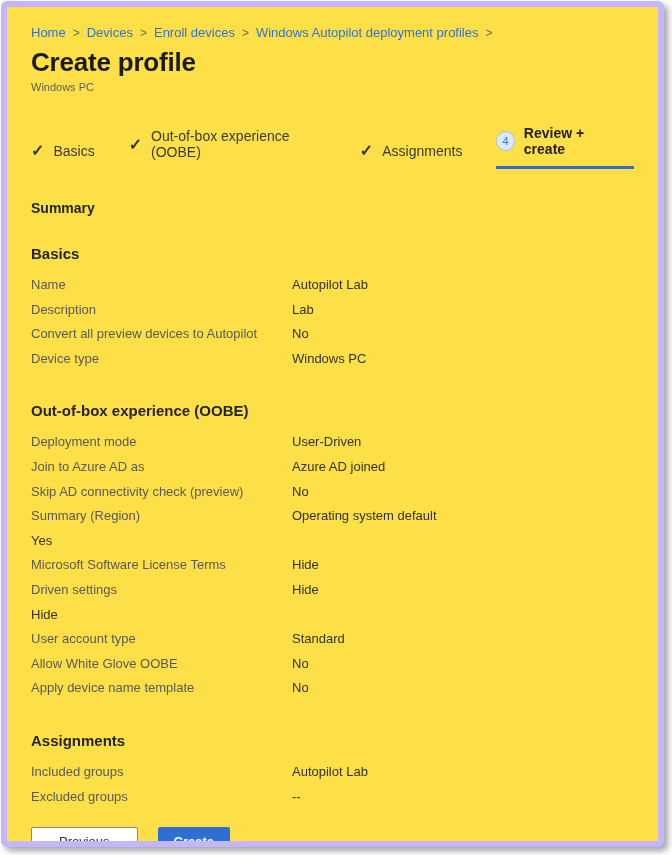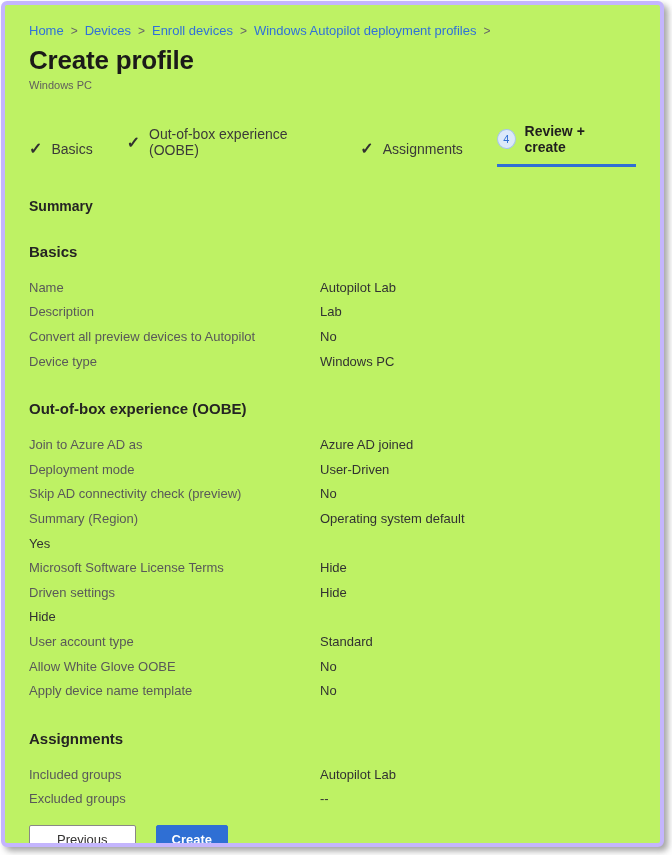--- a/index.html
+++ b/index.html
@@ -1,20 +1,20 @@
 <!DOCTYPE html>
 <html><head>
 <meta charset="utf-8">
 <style>
   * { margin:0; padding:0; box-sizing:border-box; }
   html,body { width:672px; height:855px; background:#fff; overflow:hidden;
               font-family:"Liberation Sans", sans-serif; }
   .frame {
     position:absolute; left:1px; top:1px; width:663px; height:846px;
-    border:4px solid #c4b5fd; border-radius:6px; background:#bef264;
+    border:6px solid #c4b5fd; border-radius:6px; background:#fde047;
     box-shadow:4px 4px 6px rgba(90,90,90,.55);
     display:flex; flex-direction:column; overflow:hidden;
   }
   .content { flex:1; padding:18px 24px 0 24px; }
 
   
   .breadcrumb { font-size:13px; line-height:16px; white-space:nowrap; }
   .breadcrumb a { color:#3071d9; text-decoration:none; cursor:pointer; }
   .breadcrumb .sep { color:#666; margin:0 7px; font-size:12px; }
 
@@ -31,21 +31,21 @@
                 padding-right:14px; margin-right:0; }
   .badge { display:inline-flex; align-items:center; justify-content:center;
            width:20px; height:20px; border-radius:50%;
            background:#dce9fa; border:1px solid #a6c5ec; color:#2f6fd4;
            font-size:11px; font-weight:400; }
 
   
   .summary-label { font-size:14px; font-weight:600; color:#252423; margin-top:31px; }
   h2.section-heading { font-size:15px; font-weight:600; color:#252423; margin-top:29px; }
   .rows { margin-top:15px; }
-  .row { display:flex; height:24.6px; align-items:center; font-size:13px;gap:30px; }
+  .row { display:flex; height:24.6px; font-size:13px; }
   .row .lbl { width:261px; color:#595959; }
   .row .val { flex:1; color:#323232; }
   .section { margin-bottom:0; }
   .section + .section h2.section-heading { margin-top:27px; }
 
   
   .divider { height:1px; background:#dcdcdc; width:100%; }
   .footer { padding:14px 24px 0 24px; height:56px; display:flex; gap:20px; }
   button { font-family:"Liberation Sans", sans-serif; font-size:13px; height:28px;
            border-radius:2px; cursor:pointer; }
@@ -106,26 +106,26 @@
           <div class="lbl">Device type</div>
           <div class="val">Windows PC</div>
         </div>
       </div>
     </div>
 
     <div class="section">
       <h2 class="section-heading">Out-of-box experience (OOBE)</h2>
       <div class="rows">
         <div class="row">
+          <div class="lbl">Deployment mode</div>
+          <div class="val">User-Driven</div>
+        </div>
+        <div class="row">
           <div class="lbl">Join to Azure AD as</div>
           <div class="val">Azure AD joined</div>
-        </div>
-        <div class="row">
-          <div class="lbl">Deployment mode</div>
-          <div class="val">User-Driven</div>
         </div>
         <div class="row">
           <div class="lbl">Skip AD connectivity check (preview)</div>
           <div class="val">No</div>
         </div>
         <div class="row">
           <div class="lbl">Summary (Region)</div>
           <div class="val">Operating system default</div>
         </div>
         <div class="row">

